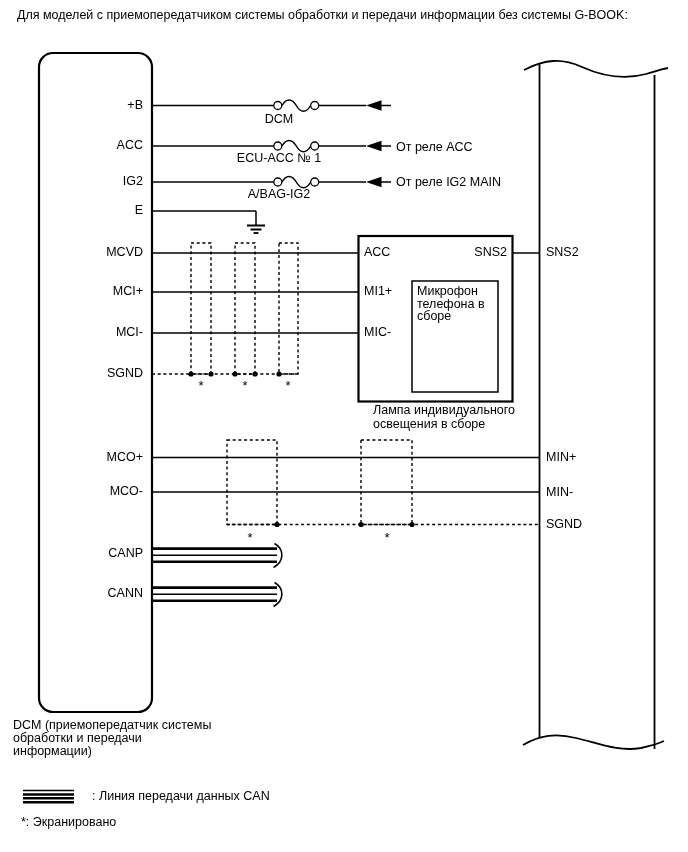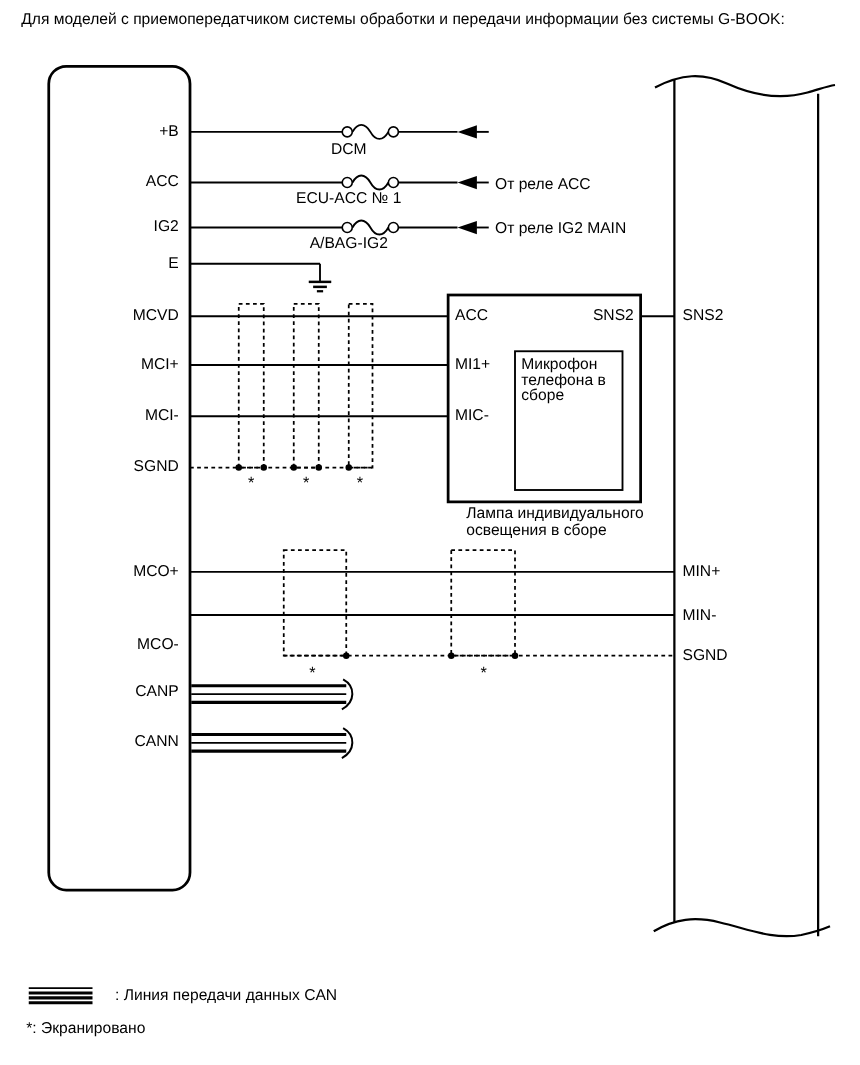--- a/index.html
+++ b/index.html
@@ -136,21 +136,21 @@
 
   <div class="t pin" style="top:97.5px;">+B</div>
   <div class="t pin" style="top:138px;">ACC</div>
   <div class="t pin" style="top:174px;">IG2</div>
   <div class="t pin" style="top:203px;">E</div>
   <div class="t pin" style="top:245px;">MCVD</div>
   <div class="t pin" style="top:284px;">MCI+</div>
   <div class="t pin" style="top:325px;">MCI-</div>
   <div class="t pin" style="top:366px;">SGND</div>
   <div class="t pin" style="top:449.5px;">MCO+</div>
-  <div class="t pin" style="top:484px;margin-top:24px;">MCO-</div>
+  <div class="t pin" style="top:484px;">MCO-</div>
   <div class="t pin" style="top:546px;">CANP</div>
   <div class="t pin" style="top:586px;">CANN</div>
 
   <div class="t fuse-label" style="top:112px;">DCM</div>
   <div class="t fuse-label" style="top:150.5px;">ECU-ACC № 1</div>
   <div class="t fuse-label" style="top:186.5px;">A/BAG-IG2</div>
 
   <div class="t src" style="top:140.5px;">От реле ACC</div>
   <div class="t src" style="top:175.5px;">От реле IG2 MAIN</div>
 
@@ -159,20 +159,21 @@
   <div class="t" style="left:364px;top:284px;">MI1+</div>
   <div class="t" style="left:364px;top:325px;">MIC-</div>
   <div class="t" style="left:373px;top:404px;width:146px;line-height:13.5px;">Лампа индивидуального освещения в сборе</div>
   <div class="t" style="left:417px;top:285px;width:82px;line-height:12.5px;">Микрофон телефона в сборе</div>
 
   <div class="t" style="left:546px;top:245px;">SNS2</div>
   <div class="t" style="left:546px;top:450px;">MIN+</div>
   <div class="t" style="left:546px;top:484.5px;">MIN-</div>
   <div class="t" style="left:546px;top:517px;">SGND</div>
 
+  <div class="t" style="left:13px;top:719px;width:205px;line-height:12.8px;">DCM (приемопередатчик системы обработки и передачи информации)</div>
 
   <div class="t ast" style="left:195px;top:379px;">*</div>
   <div class="t ast" style="left:239px;top:379px;">*</div>
   <div class="t ast" style="left:282px;top:379px;">*</div>
   <div class="t ast" style="left:244px;top:531px;">*</div>
   <div class="t ast" style="left:381px;top:531px;">*</div>
 
   <div class="t nowrap" style="left:92px;top:789px;">: Линия передачи данных CAN</div>
   <div class="t nowrap" style="left:21px;top:815px;">*: Экранировано</div>
 

